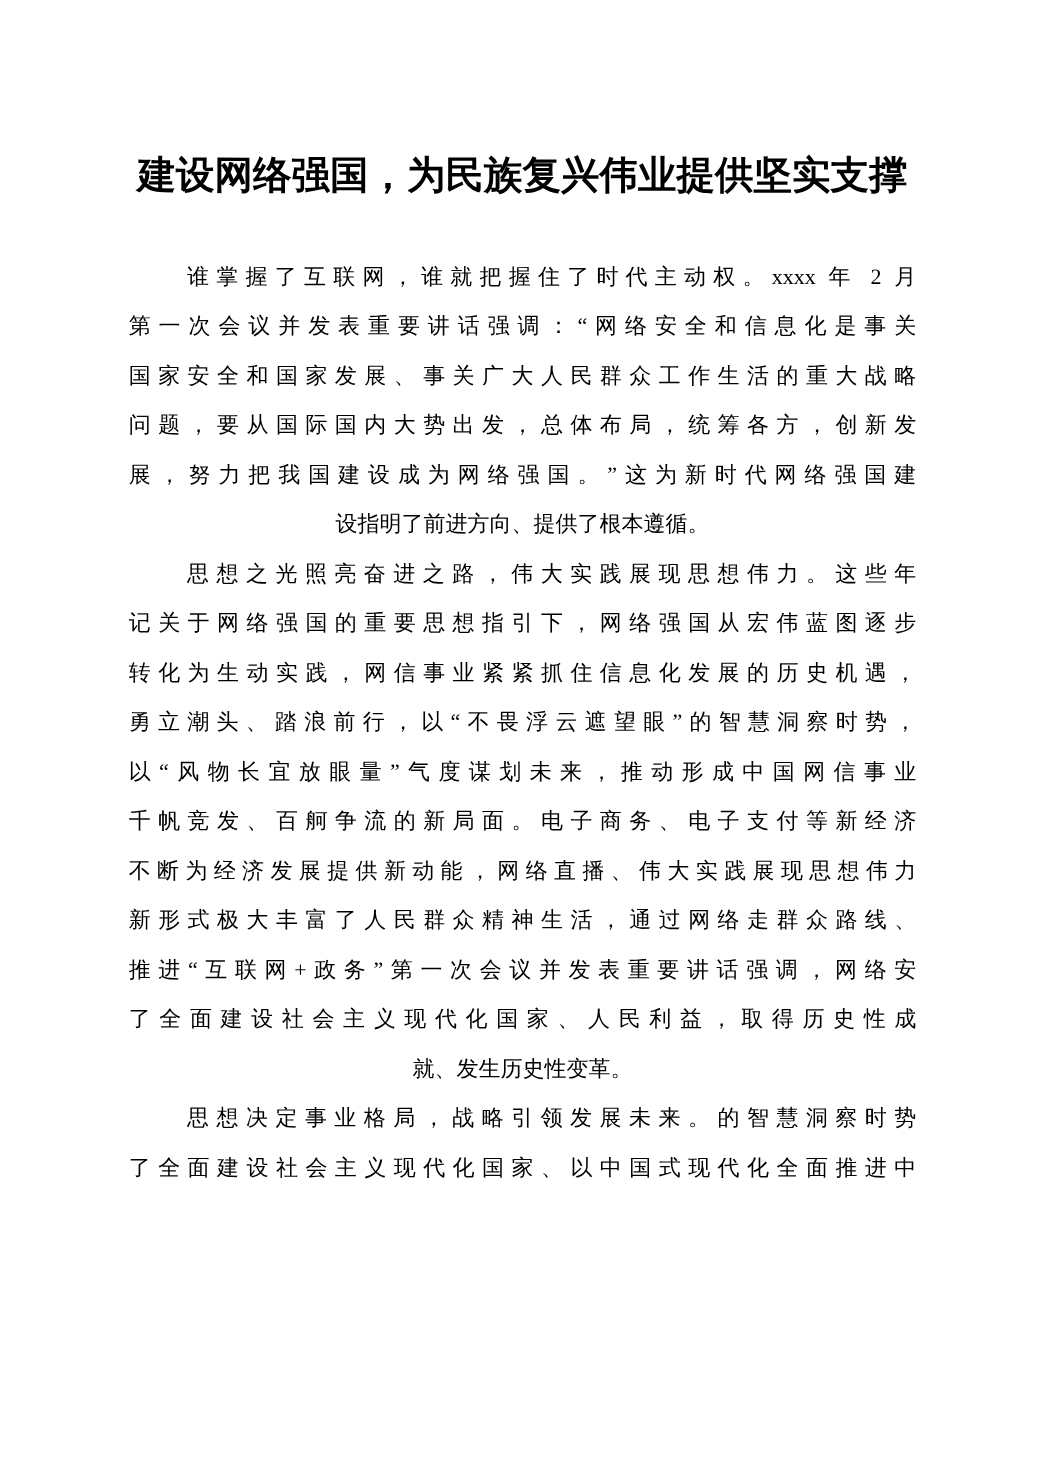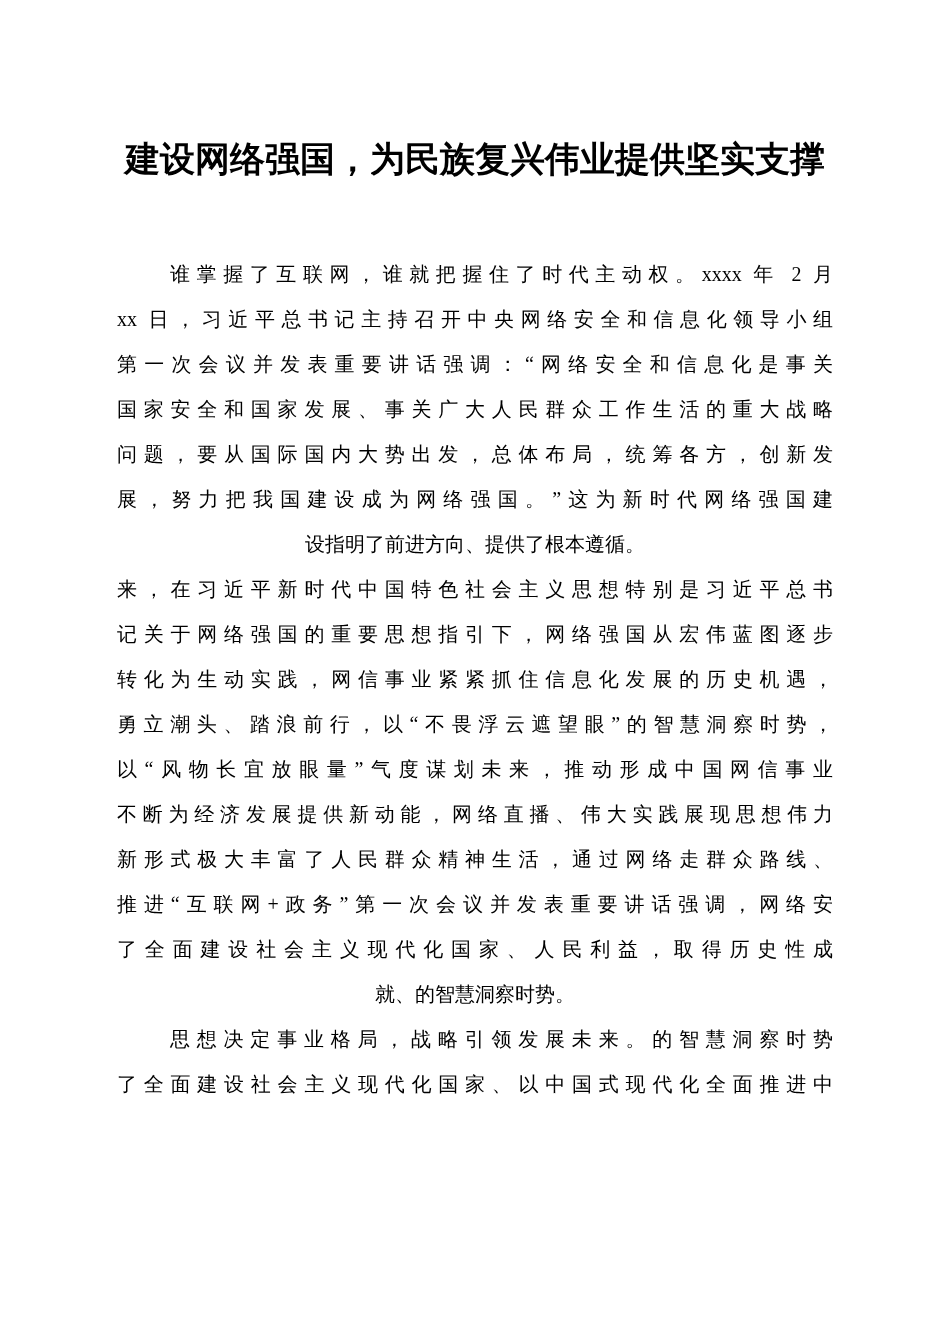--- a/index.html
+++ b/index.html
@@ -15,21 +15,21 @@
     color: #000000;
   }
   .page {
     box-sizing: border-box;
     width: 950px;
     height: 1344px;
     padding: 136px 117px 0 117px;
     background: #ffffff;
   }
   .doc-title {
-    margin: 0 0 68px 0;
+    margin: 0 0 46px 0;
     font-size: 35px;
     line-height: 48px;
     font-weight: 700;
     text-align: center;
     white-space: nowrap;
     letter-spacing: 0;
   }
   .doc-body {
     font-size: 20px;
   }
@@ -57,39 +57,39 @@
 </head>
 <body>
 
 <div class="page">
   <h1 class="doc-title">建设网络强国，为民族复兴伟业提供坚实支撑</h1>
 
   <div class="doc-body">
 
     <p class="para">
       <span class="line j first">谁掌握了互联网，谁就把握住了时代主动权。xxxx 年 2 月</span>
-      <span class="line j">xx 日，习近平总书记主持召开中央网络安全和信息化领导小组</span>
       <span class="line j">第一次会议并发表重要讲话强调：“网络安全和信息化是事关</span>
       <span class="line j">国家安全和国家发展、事关广大人民群众工作生活的重大战略</span>
       <span class="line j">问题，要从国际国内大势出发，总体布局，统筹各方，创新发</span>
       <span class="line j">展，努力把我国建设成为网络强国。”这为新时代网络强国建</span>
       <span class="line">设指明了前进方向、提供了根本遵循。</span>
     </p>
 
     <p class="para">
-      <span class="line j">来，在习近平新时代中国特色社会主义思想特别是习近平总书</span>
+      <span class="line j first">思想之光照亮奋进之路，伟大实践展现思想伟力。这些年</span>
       <span class="line j">记关于网络强国的重要思想指引下，网络强国从宏伟蓝图逐步</span>
       <span class="line j">转化为生动实践，网信事业紧紧抓住信息化发展的历史机遇，</span>
       <span class="line j">勇立潮头、踏浪前行，以“不畏浮云遮望眼”的智慧洞察时势，</span>
       <span class="line j">以“风物长宜放眼量”气度谋划未来，推动形成中国网信事业</span>
+      <span class="line j">千帆竞发、百舸争流的新局面。电子商务、电子支付等新经济</span>
       <span class="line j">不断为经济发展提供新动能，网络直播、伟大实践展现思想伟力</span>
       <span class="line j">新形式极大丰富了人民群众精神生活，通过网络走群众路线、</span>
       <span class="line j">推进“互联网+政务”第一次会议并发表重要讲话强调，网络安</span>
       <span class="line j">了全面建设社会主义现代化国家、人民利益，取得历史性成</span>
-      <span class="line">就、的智慧洞察时势。</span>
+      <span class="line">就、发生历史性变革。</span>
     </p>
 
     <p class="para">
       <span class="line j first">思想决定事业格局，战略引领发展未来。的智慧洞察时势</span>
       <span class="line j">了全面建设社会主义现代化国家、以中国式现代化全面推进中</span>
     </p>
 
   </div>
 </div>
 

